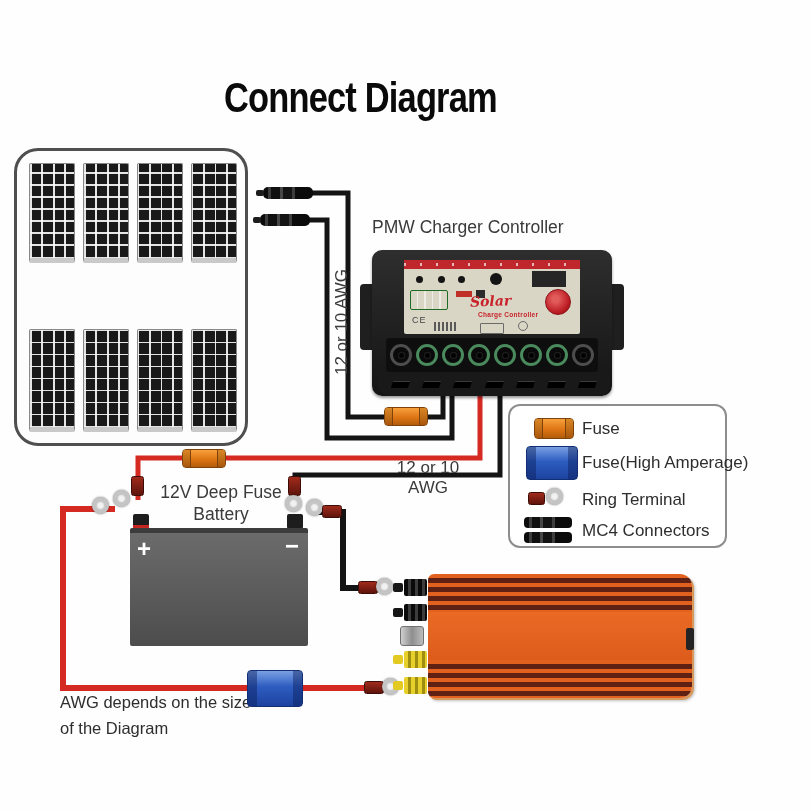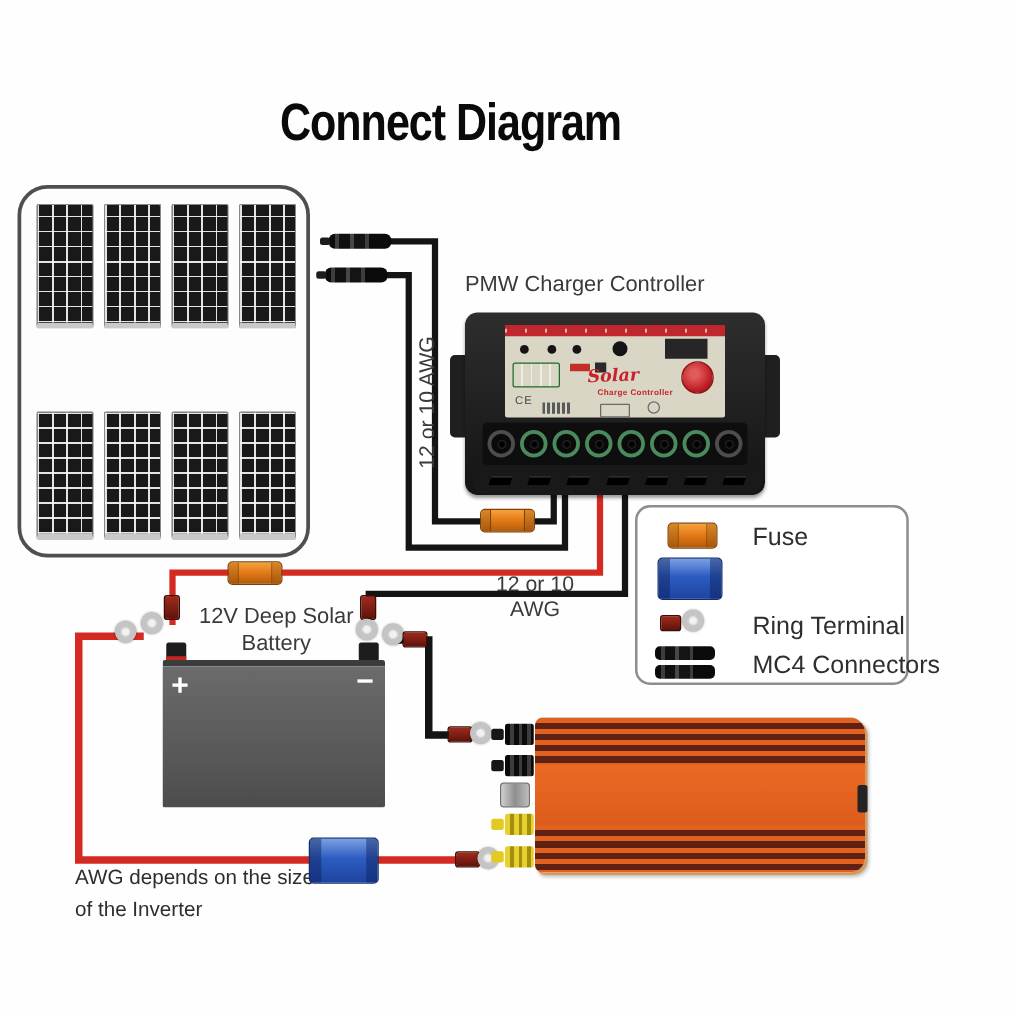--- a/index.html
+++ b/index.html
@@ -113,21 +113,21 @@
     position:absolute;left:6px;top:122px;width:232px;height:24px;background:#191919;
     border-radius:2px 2px 12px 12px;display:flex;justify-content:space-evenly;align-items:center;
   }
   .slot{width:17px;height:7px;background:#000;border-top:1px solid #3a3a3a;transform:skewX(-18deg);}
 
   
   #legend{
     left:508px;top:404px;width:219px;height:144px;background:#fff;
     border:2.5px solid #8d8d8d;border-radius:12px;
   }
-  .legend-label{position:absolute;left:92px;font-size:20px;color:#2e2e2e;white-space:nowrap;}
+  .legend-label{position:absolute;left:72px;font-size:17px;color:#2e2e2e;white-space:nowrap;}
 
   
   .fuse-orange{
     position:absolute;border-radius:4px;
     background:linear-gradient(180deg,#f7a13c,#de7514 55%,#b25c0b);
     border:1px solid #7e430a;
   }
   .fuse-orange::before,.fuse-orange::after{
     content:"";position:absolute;top:0;width:7px;height:100%;
     background:linear-gradient(180deg,#d98726,#a9560c);
@@ -284,21 +284,21 @@
   <div class="ring layer4" style="left:285px;top:495px"></div>
   <div class="ring layer4" style="left:306px;top:499px"></div>
   <div class="sleeve layer4" style="left:322px;top:505px;width:20px;height:13px"></div>
 
   <div class="sleeve layer4" style="left:358px;top:581px;width:20px;height:13px"></div>
   <div class="ring layer4" style="left:376px;top:578px"></div>
   <div class="sleeve layer4" style="left:364px;top:681px;width:20px;height:13px"></div>
   <div class="ring layer4" style="left:382px;top:678px"></div>
 
   <div id="battery-caption" class="abs caption layer3">
-    <div>12V Deep Solar</div>
+    <div>12V Deep Fuse</div>
     <div>Battery</div>
   </div>
   <div class="batt-post pos layer3 abs" style="left:133px;top:514px"></div>
   <div class="batt-post layer3 abs" style="left:287px;top:514px"></div>
   <div id="battery" class="abs layer3">
     <div class="sign" style="left:7px;top:4px">+</div>
     <div class="sign" style="right:9px;top:1px">−</div>
   </div>
 
   <div id="inverter" class="abs layer3">
@@ -323,28 +323,29 @@
   <div class="bolt yellow layer4 abs" style="left:393px;top:677px">
       <div class="tip"></div>
       <div class="hex"></div>
     </div>
 
   <div id="legend" class="abs layer3">
     <div class="fuse-orange" style="left:24px;top:12px;width:40px;height:21px"></div>
     <div class="legend-label" style="top:13px">Fuse</div>
 
     <div class="fuse-blue" style="left:16px;top:40px;width:52px;height:34px"></div>
+    <div class="legend-label" style="top:47px">Fuse(High Amperage)</div>
 
     <div class="sleeve" style="left:18px;top:86px;width:17px;height:13px"></div>
     <div class="ring" style="left:36px;top:82px"></div>
     <div class="legend-label" style="top:84px">Ring Terminal</div>
 
     <div class="mini-mc4" style="left:14px;top:111px"></div>
     <div class="mini-mc4" style="left:14px;top:126px"></div>
     <div class="legend-label" style="top:115px">MC4 Connectors</div>
   </div>
 
   <div id="note" class="abs layer3">
     <div>AWG depends on the size</div>
-    <div>of the Inverter</div>
+    <div>of the Diagram</div>
   </div>
 
 </div>
 
 </body></html>

